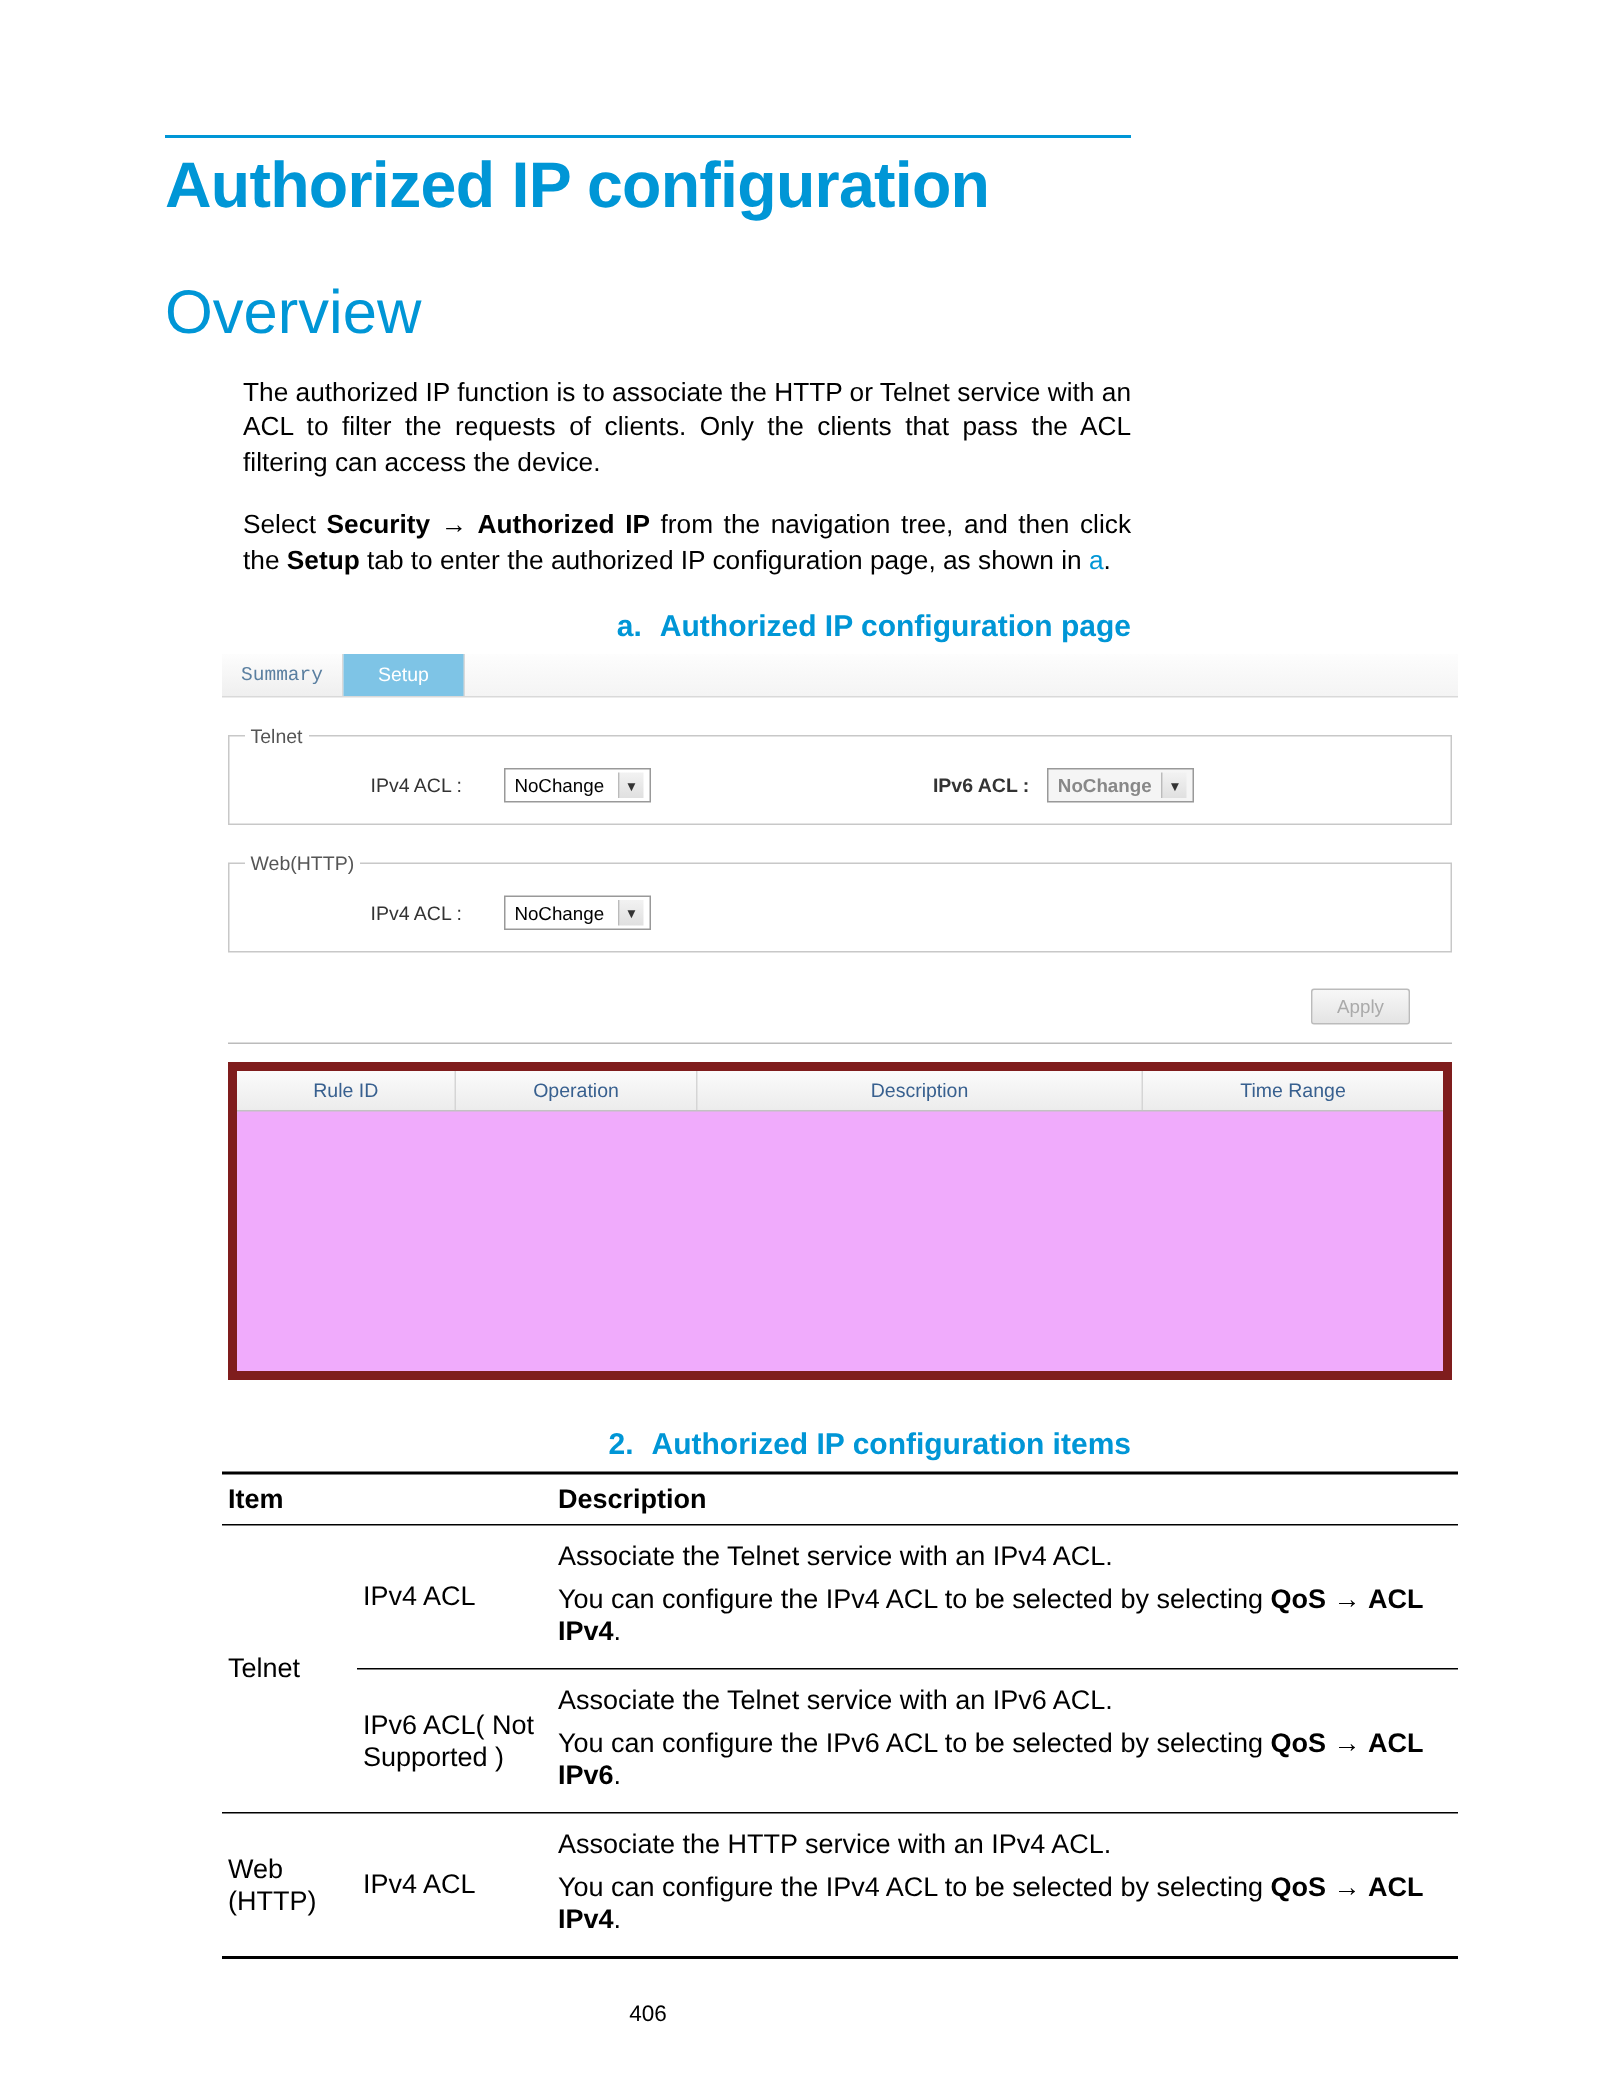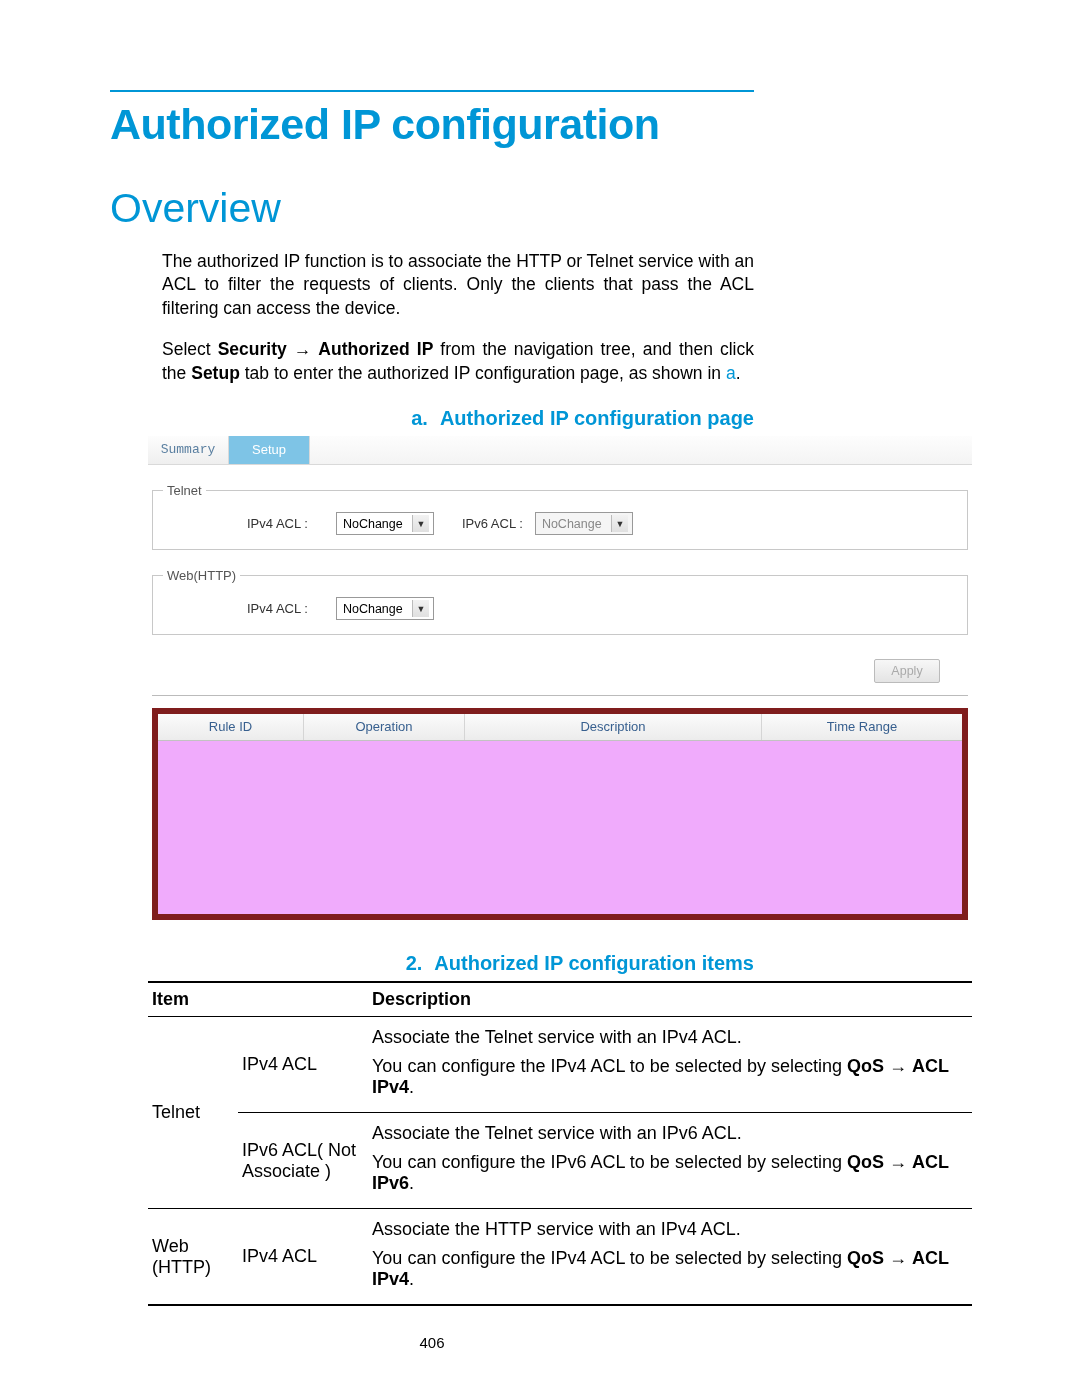--- a/index.html
+++ b/index.html
@@ -83,21 +83,21 @@
     border: 1px solid #c8c8c8;
     margin: 12px 0 18px 0;
     padding: 14px 10px 14px 10px;
   }
   fieldset.panel legend {
     padding: 0 4px;
     font-size: 13px;
     color: #555;
   }
   .field-row { display: flex; align-items: center; gap: 28px; margin-left: 84px; }
-  .field-row .second { display:flex; align-items:center; gap:12px; }
+  .field-row .second { margin-left: 160px; display:flex; align-items:center; gap:12px;font-weight:bold; }
   .label { font-size: 13px; color:#333; }
   .select {
     display: inline-flex;
     align-items: center;
     border: 1px solid #999;
     background: #fff;
     height: 21px;
     padding: 0 4px 0 6px;
     font-size: 12.5px;
     min-width: 86px;
@@ -264,21 +264,21 @@
         <td rowspan="2" style="border-bottom:1px solid #000;">Telnet</td>
         <td>IPv4 ACL</td>
         <td class="desc-block">
           <p>Associate the Telnet service with an IPv4 ACL.</p>
           <p>
             <span>You can configure the IPv4 ACL to be selected by selecting </span><strong>QoS</strong><span class="arrow"> → </span><strong>ACL IPv4</strong><span>.</span>
           </p>
         </td>
       </tr>
       <tr>
-        <td>IPv6 ACL( Not Associate )</td>
+        <td>IPv6 ACL( Not Supported )</td>
         <td class="desc-block">
           <p>Associate the Telnet service with an IPv6 ACL.</p>
           <p>
             <span>You can configure the IPv6 ACL to be selected by selecting </span><strong>QoS</strong><span class="arrow"> → </span><strong>ACL IPv6</strong><span>.</span>
           </p>
         </td>
       </tr>
       <tr class="last">
         <td>Web (HTTP)</td>
         <td>IPv4 ACL</td>

